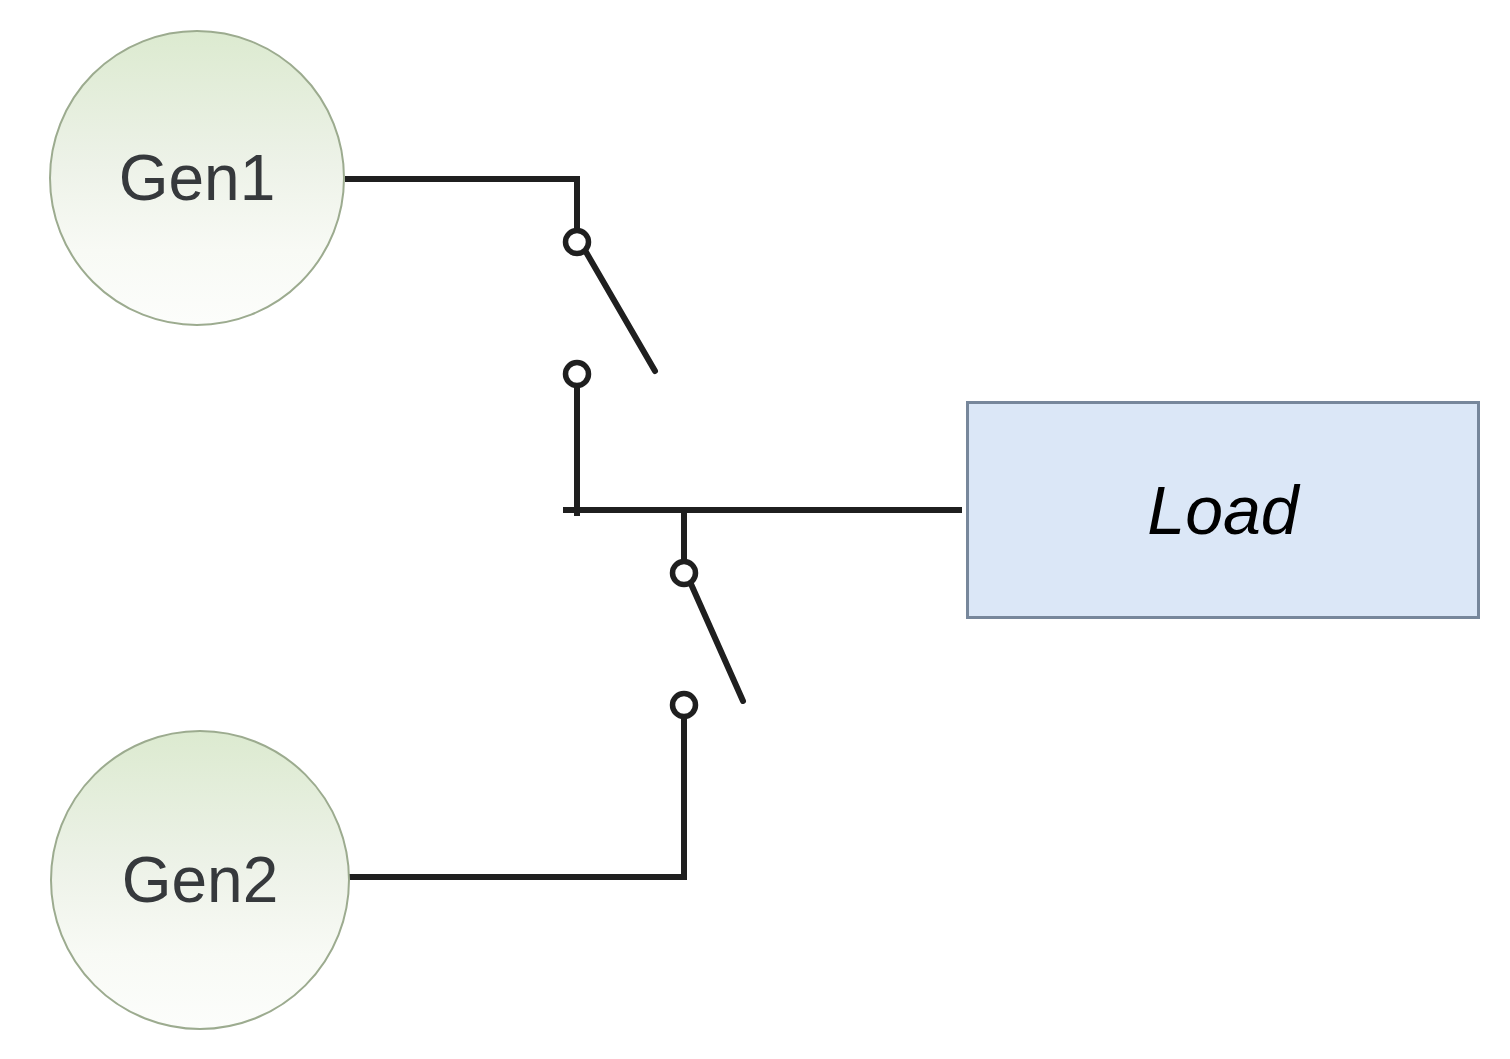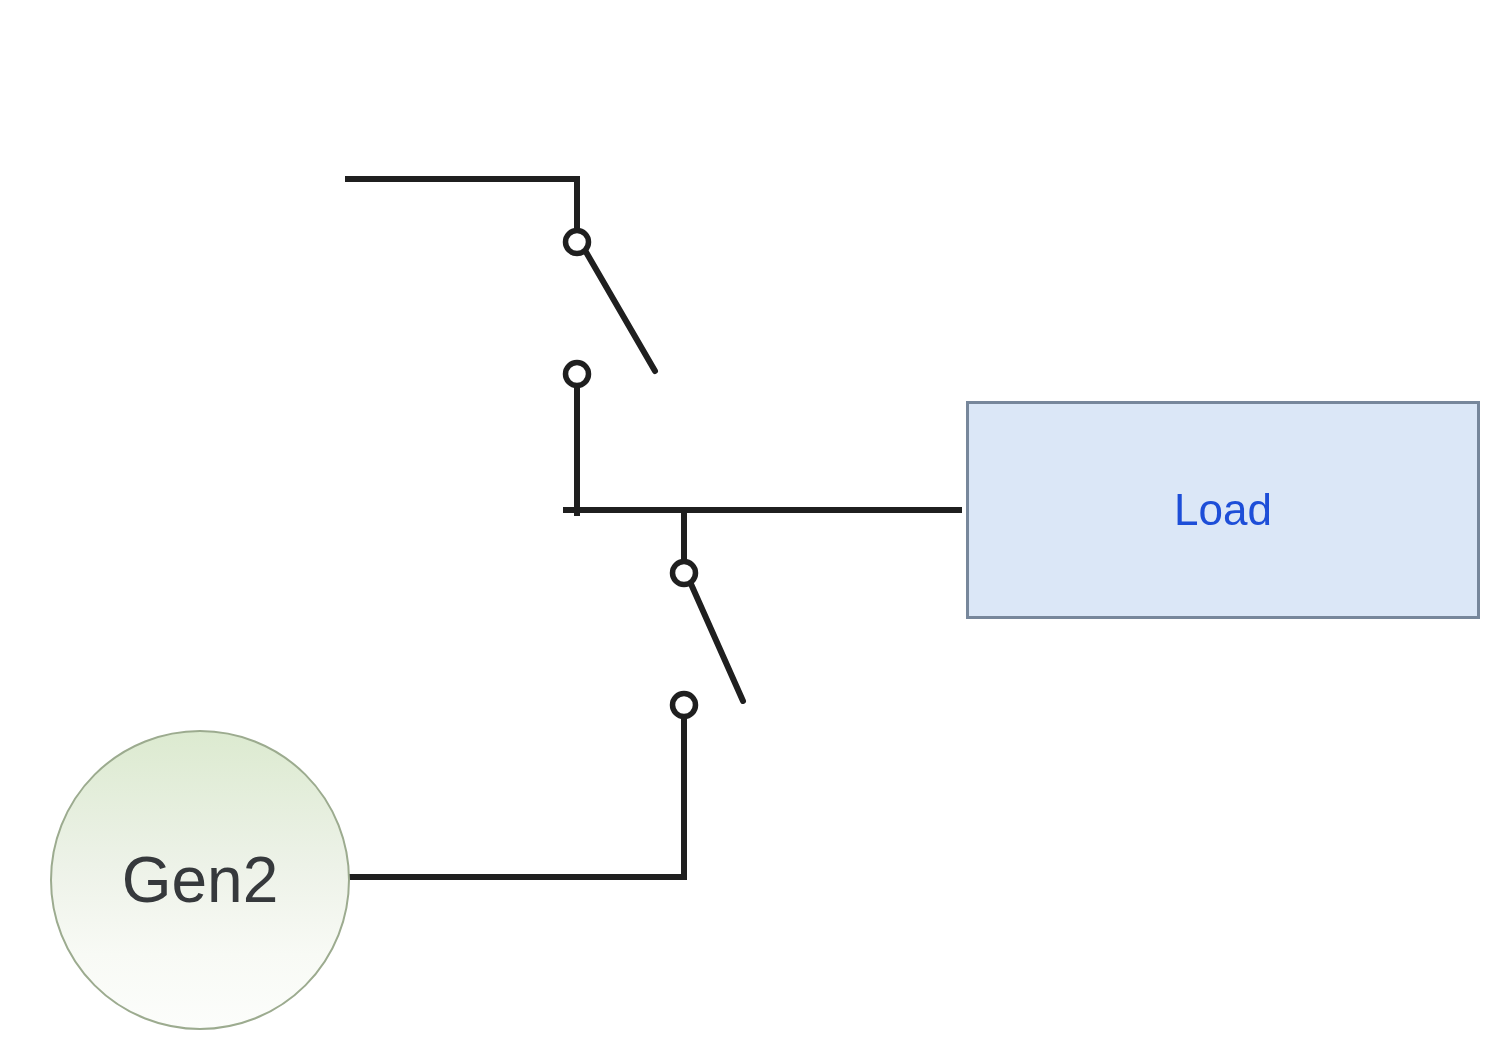--- a/index.html
+++ b/index.html
@@ -59,23 +59,24 @@
     position: absolute;
     left: 966px; top: 401px; width: 514px; height: 218px;
     background: #dbe7f7;
     border: 3px solid #77879b;
     display: flex;
     align-items: center;
     justify-content: center;
     box-sizing: border-box;
   }
   .load-label {
-    color: #1d4ed8;
-    font-size: 44px;
+    color: #000000;
+    font-size: 68px;
     line-height: 1;
+    font-style: italic;
   }
 </style>
 </head>
 <body>
 
 <div class="canvas">
 
   <svg class="wires" viewBox="0 0 1510 1059" xmlns="http://www.w3.org/2000/svg">
 
     <path class="wire" d="M345 179 H577 V228"></path>
@@ -90,20 +91,23 @@
 
     <path class="wire" d="M684 510 V561"></path>
 
     <circle class="contact" cx="684" cy="573" r="11.5"></circle>
     <line class="blade" x1="691" y1="584" x2="743" y2="701"></line>
     <circle class="contact" cx="684" cy="705" r="11.5"></circle>
 
     <path class="wire" d="M684 717 V877 H345"></path>
   </svg>
 
+  <div class="gen-node gen1">
+    <span class="gen-label">Gen1</span>
+  </div>
 
   <div class="gen-node gen2">
     <span class="gen-label">Gen2</span>
   </div>
 
   <div class="load-node">
     <span class="load-label">Load</span>
   </div>
 
 </div>

